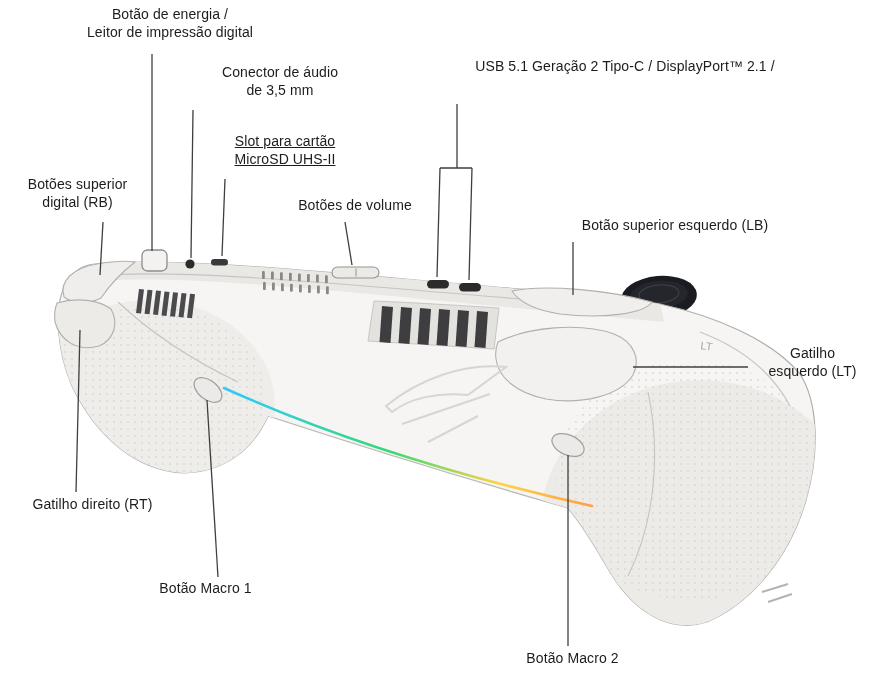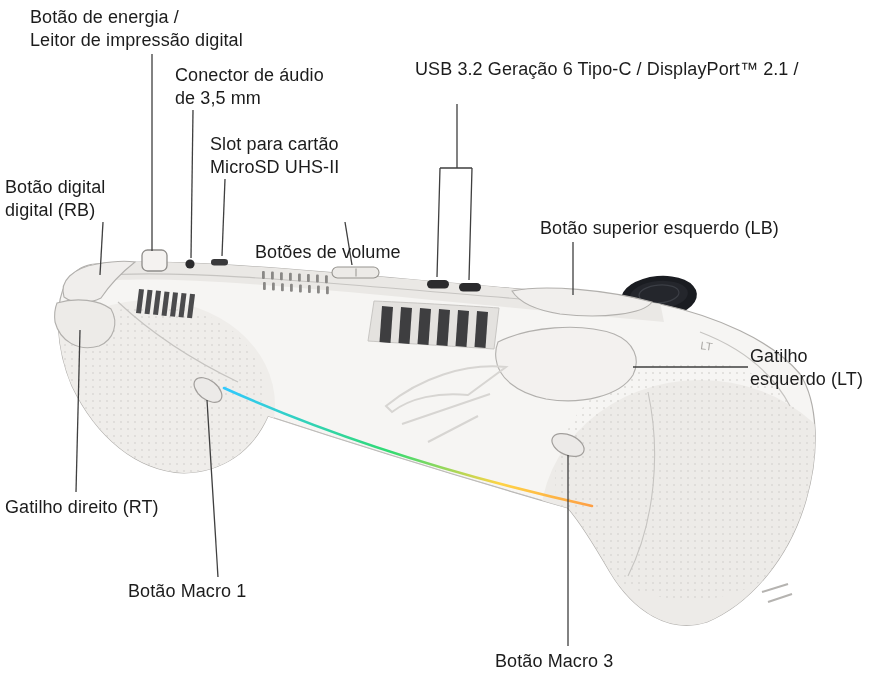--- a/index.html
+++ b/index.html
@@ -4,22 +4,22 @@
 <style>
   * { margin:0; padding:0; box-sizing:border-box; }
   html,body { background:#ffffff; }
   body { font-family:"Liberation Sans", sans-serif; }
   .canvas {
     position:relative; width:883px; height:682px;
     background:#ffffff; overflow:hidden;
   }
   .art { position:absolute; left:0; top:0; width:883px; height:682px; }
   .label {
-    position:absolute; 
-    color:#1c1c1c; font-size:18px; line-height:1.25; letter-spacing:.1px;
+    position:absolute; text-align:center;
+    color:#1c1c1c; font-size:14px; line-height:1.25; letter-spacing:.1px;
   }
   .label span { display:block; }
 </style>
 </head>
 <body>
 
 <div class="canvas">
 
   <svg class="art" viewBox="0 0 883 682" xmlns="http://www.w3.org/2000/svg">
     <defs>
@@ -155,52 +155,52 @@
   <div class="label" style="left:30px; top:6px; width:280px;">
     <span>Botão de energia /</span>
     <span>Leitor de impressão digital</span>
   </div>
 
   <div class="label" style="left:175px; top:64px; width:210px;">
     <span>Conector de áudio</span>
     <span>de 3,5 mm</span>
   </div>
 
-  <div class="label" style="left:210px; top:133px; width:150px;">
+  <div class="label" style="left:210px; top:133px; width:150px;text-decoration:underline;">
     <span>Slot para cartão</span>
     <span>MicroSD UHS-II</span>
   </div>
 
   <div class="label" style="left:415px; top:58px; width:420px;">
-    <span>USB 3.2 Geração 6 Tipo-C / DisplayPort™ 2.1 /</span>
-  </div>
-
-  <div class="label" style="left:255px; top:197px; width:180px;margin-top:44px;">
+    <span>USB 5.1 Geração 2 Tipo-C / DisplayPort™ 2.1 /</span>
+  </div>
+
+  <div class="label" style="left:265px; top:197px; width:180px;">
     <span>Botões de volume</span>
   </div>
 
   <div class="label" style="left:540px; top:217px; width:270px;">
     <span>Botão superior esquerdo (LB)</span>
   </div>
 
   <div class="label" style="left:5px; top:176px; width:145px;">
-    <span>Botão digital</span>
+    <span>Botões superior</span>
     <span>digital (RB)</span>
   </div>
 
   <div class="label" style="left:750px; top:345px; width:125px;">
     <span>Gatilho</span>
     <span>esquerdo (LT)</span>
   </div>
 
   <div class="label" style="left:5px; top:496px; width:175px;">
     <span>Gatilho direito (RT)</span>
   </div>
 
   <div class="label" style="left:128px; top:580px; width:155px;">
     <span>Botão Macro 1</span>
   </div>
 
   <div class="label" style="left:495px; top:650px; width:155px;">
-    <span>Botão Macro 3</span>
+    <span>Botão Macro 2</span>
   </div>
 
 </div>
 
 </body></html>

